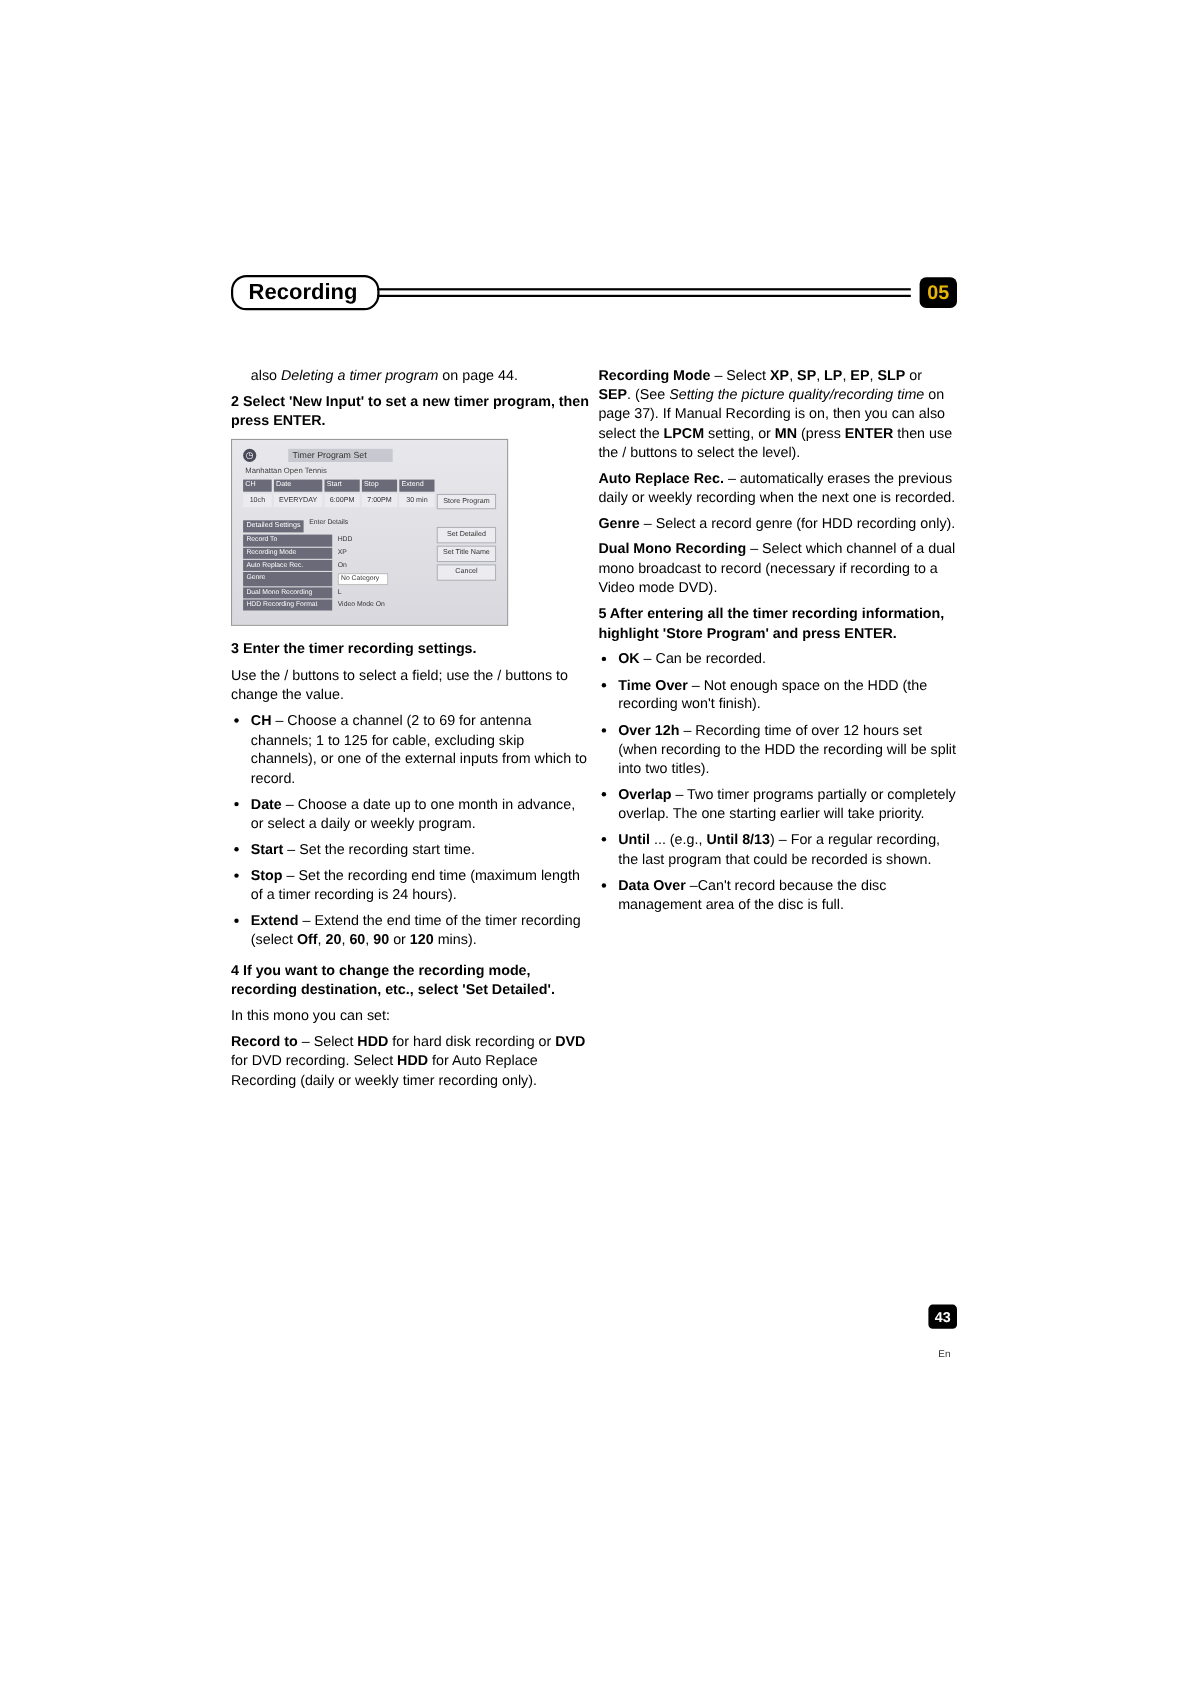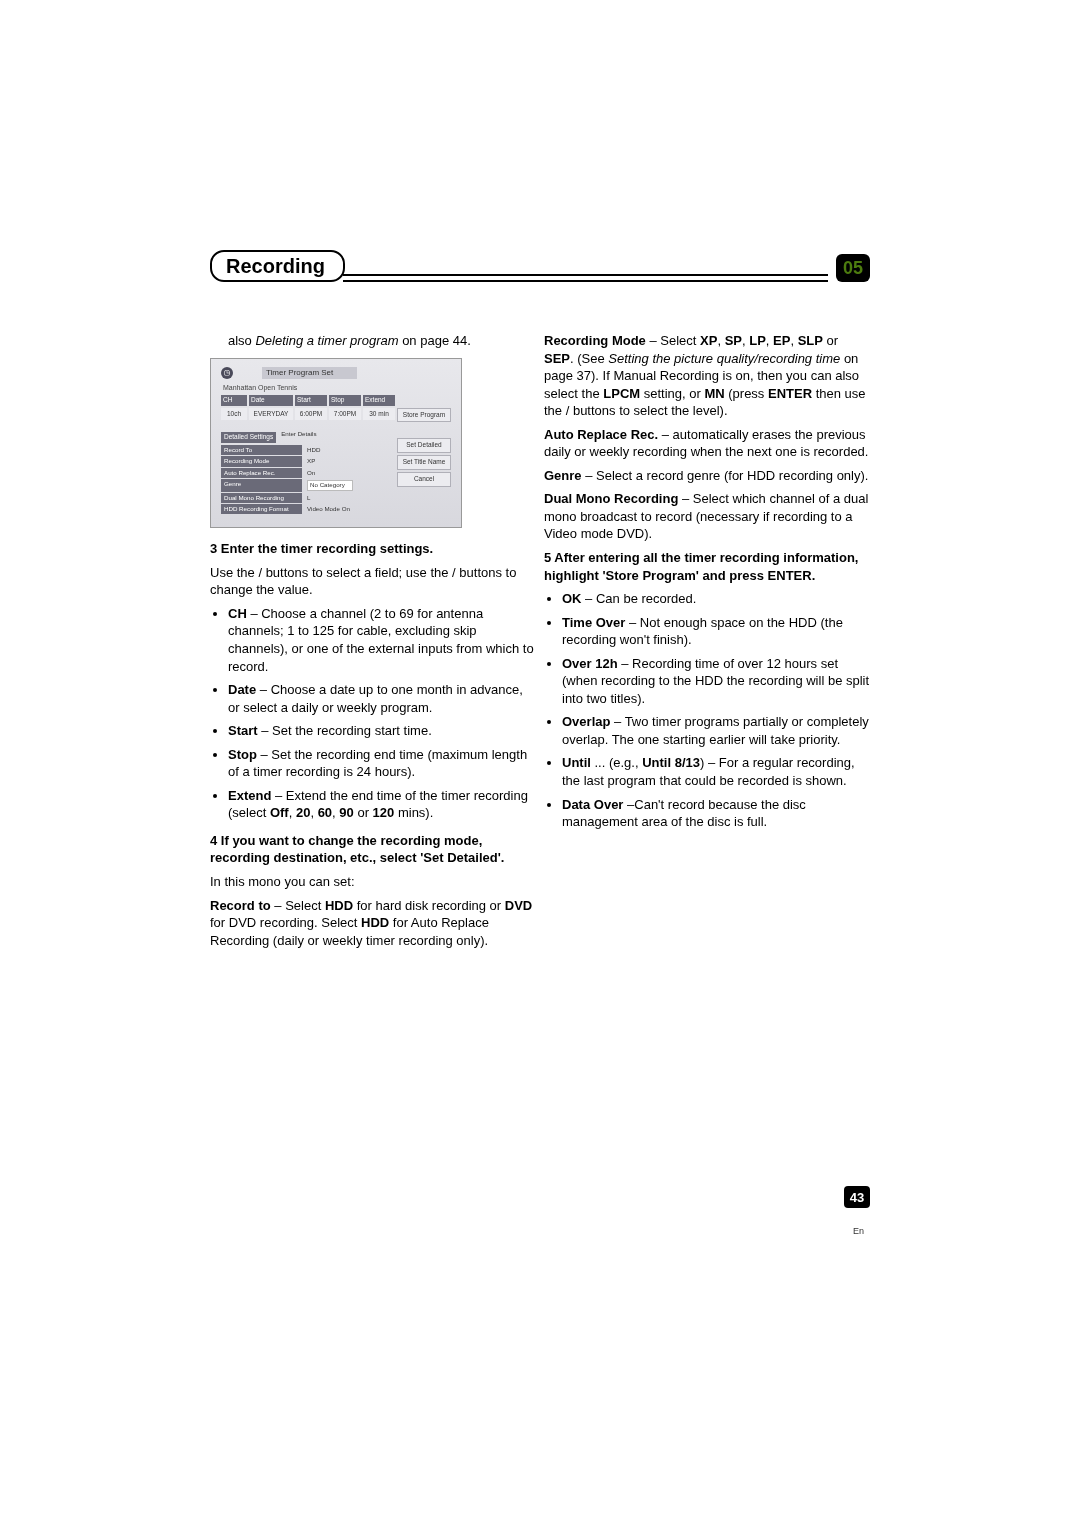--- a/index.html
+++ b/index.html
@@ -10,21 +10,21 @@
     width: 1080px;
     height: 1528px;
     position: relative;
     color: #000;
   }
   .page-content {
     padding: 250px 210px 0 210px;
   }
   .header-row {
     display: flex;
-    align-items: flex-end;
+    align-items: center;
     margin-bottom: 50px;
   }
   .header-title {
     border: 2px solid #000;
     border-radius: 14px;
     padding: 2px 18px 2px 14px;
     display: flex;
     align-items: center;
     height: 24px;
   }
@@ -35,21 +35,21 @@
   .header-lines {
     flex: 1;
     height: 4px;
     border-top: 2px solid #000;
     border-bottom: 2px solid #000;
     margin-right: 8px;
     margin-left: -2px;
   }
   .chapter-badge {
     background: #000;
-    color: #4d7c0f;
+    color: #eab308;
     width: 34px;
     height: 28px;
     border-radius: 6px;
     display: flex;
     align-items: center;
     justify-content: center;
     font-size: 18px;
     font-weight: bold;
   }
   .columns {
@@ -154,20 +154,21 @@
     </div>
   </div>
 
   <div class="columns">
 
     <div class="col">
       <p class="indent">
         <span>also </span><span class="italic">Deleting a timer program</span><span> on page 44.</span>
       </p>
 
+      <p class="step-heading">2   Select 'New Input' to set a new timer program, then press ENTER.</p>
 
       <div class="ui-panel">
         <div class="ui-title-row">
           <span class="ui-clock">◷</span>
           <span class="ui-title">Timer Program Set</span>
         </div>
         <div class="ui-sub">Manhattan Open Tennis</div>
         <div class="ui-row">
           <div style="flex:1">
             <div class="ui-row">

